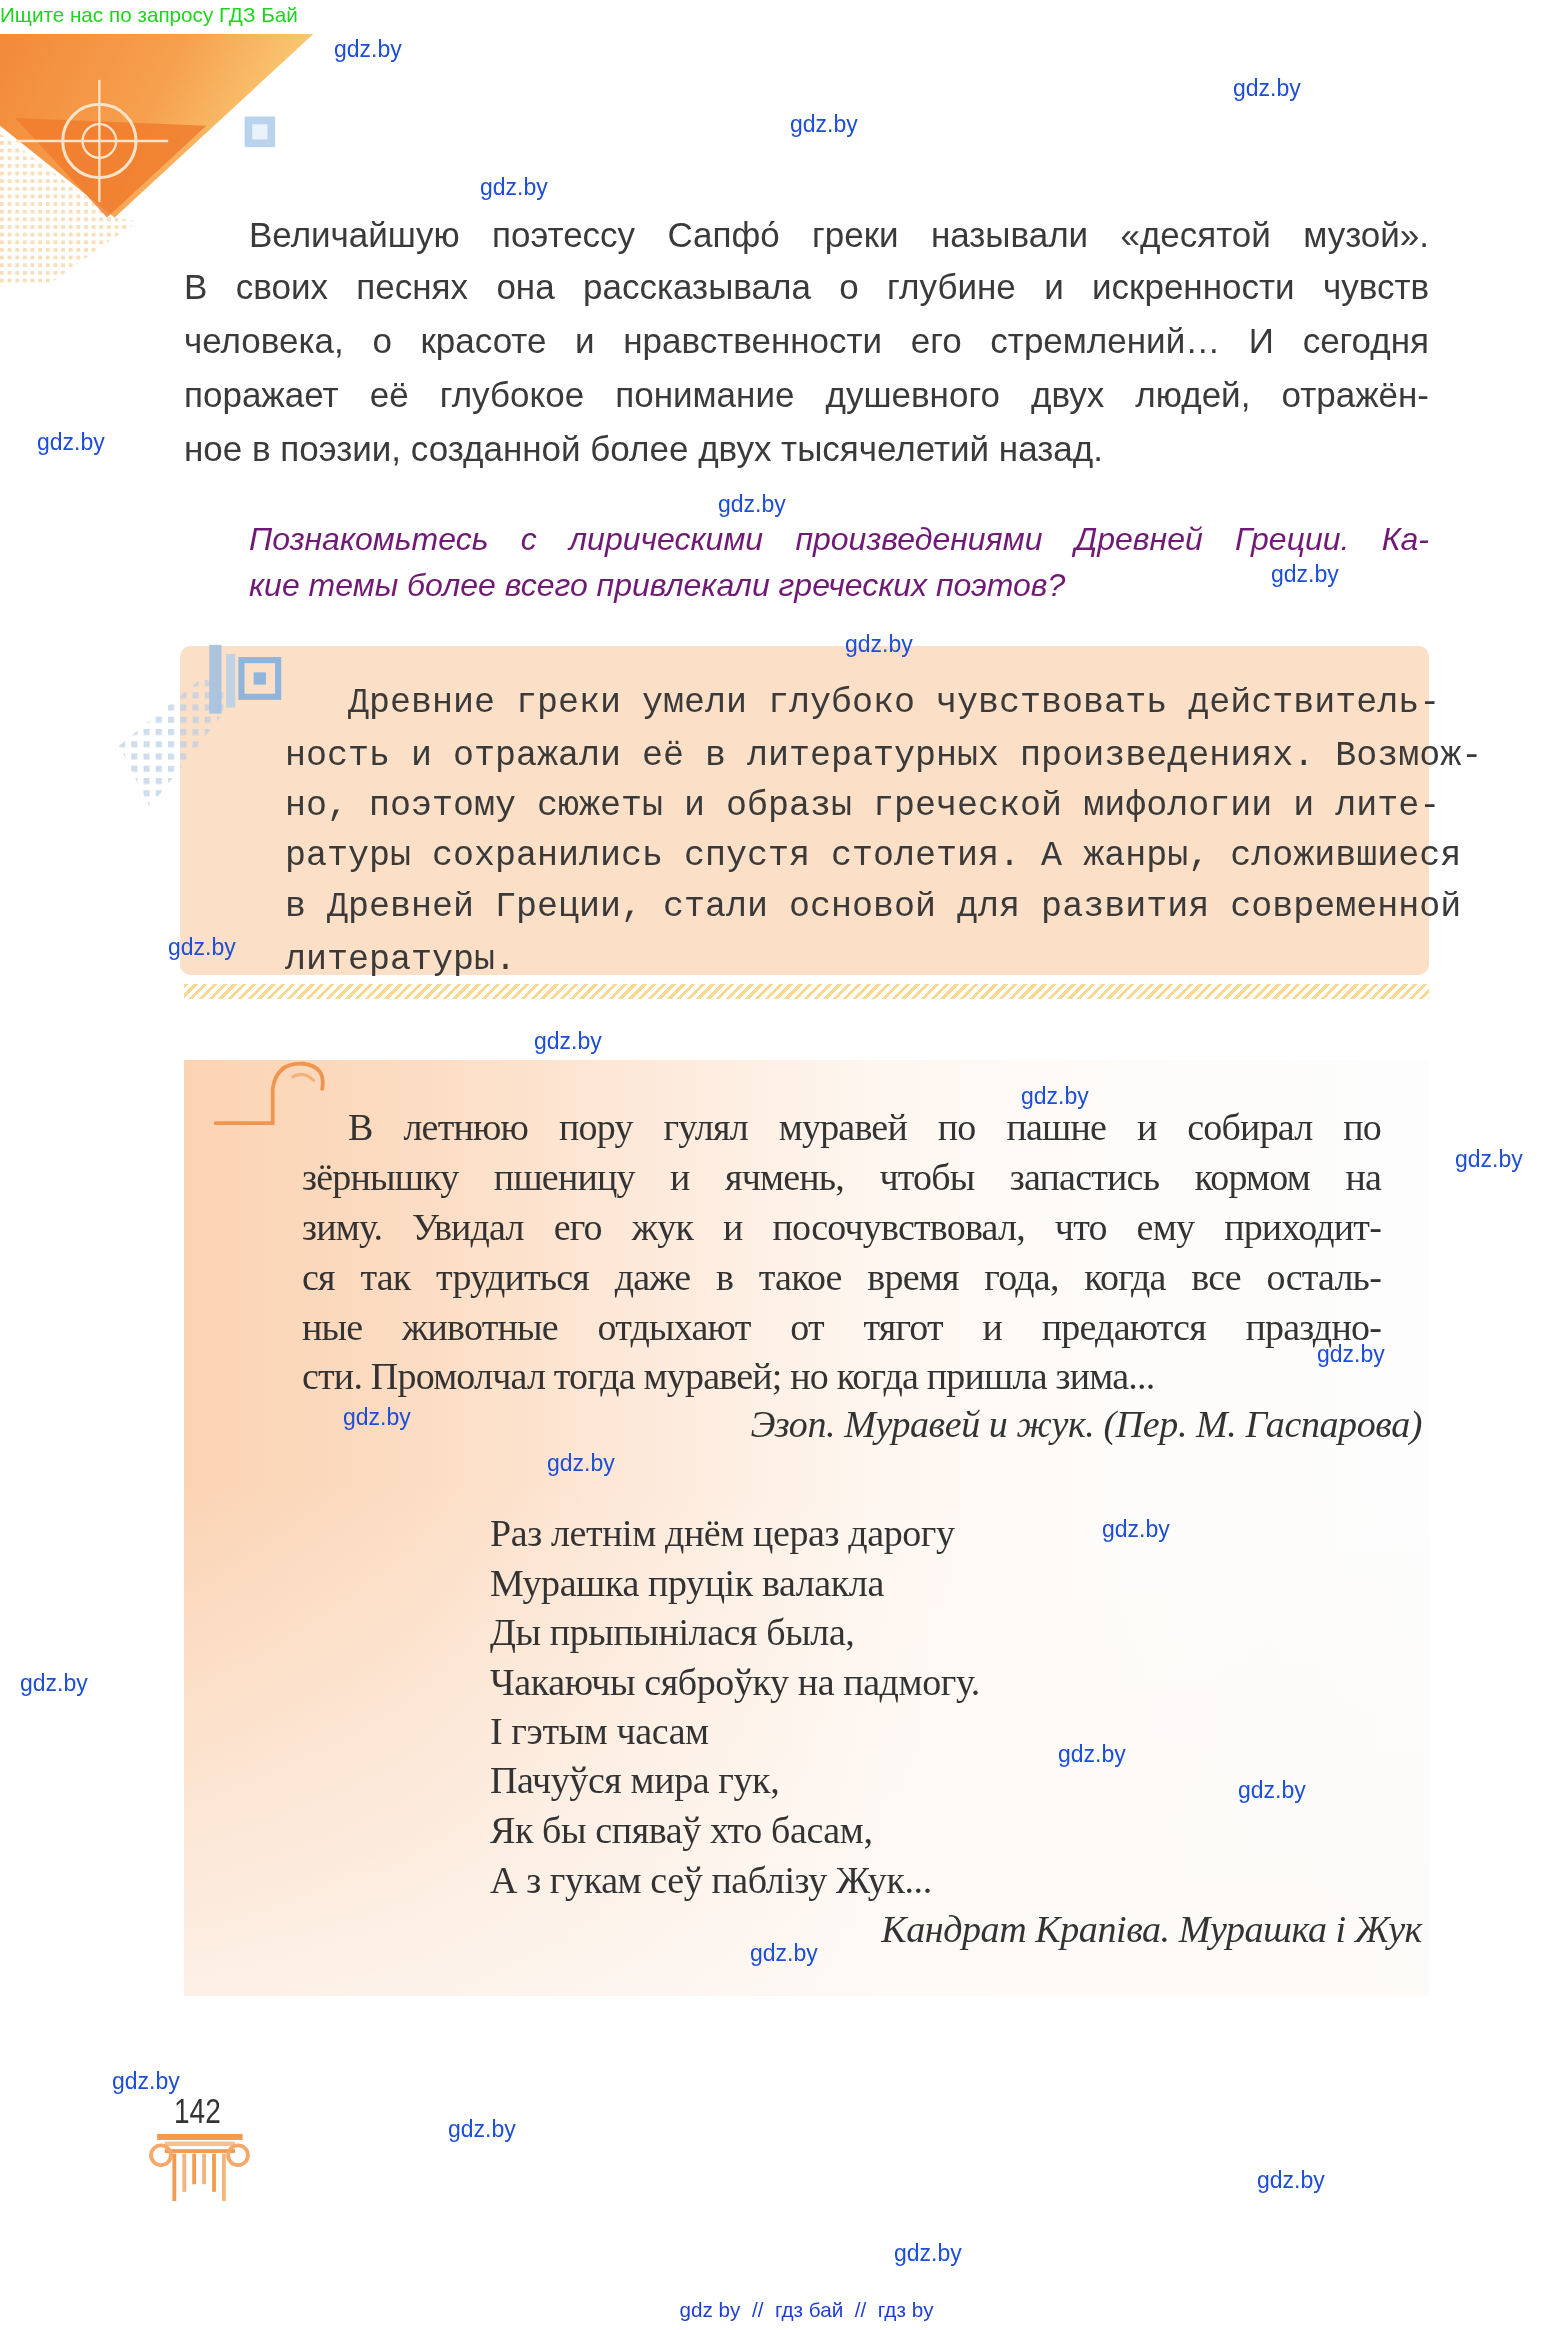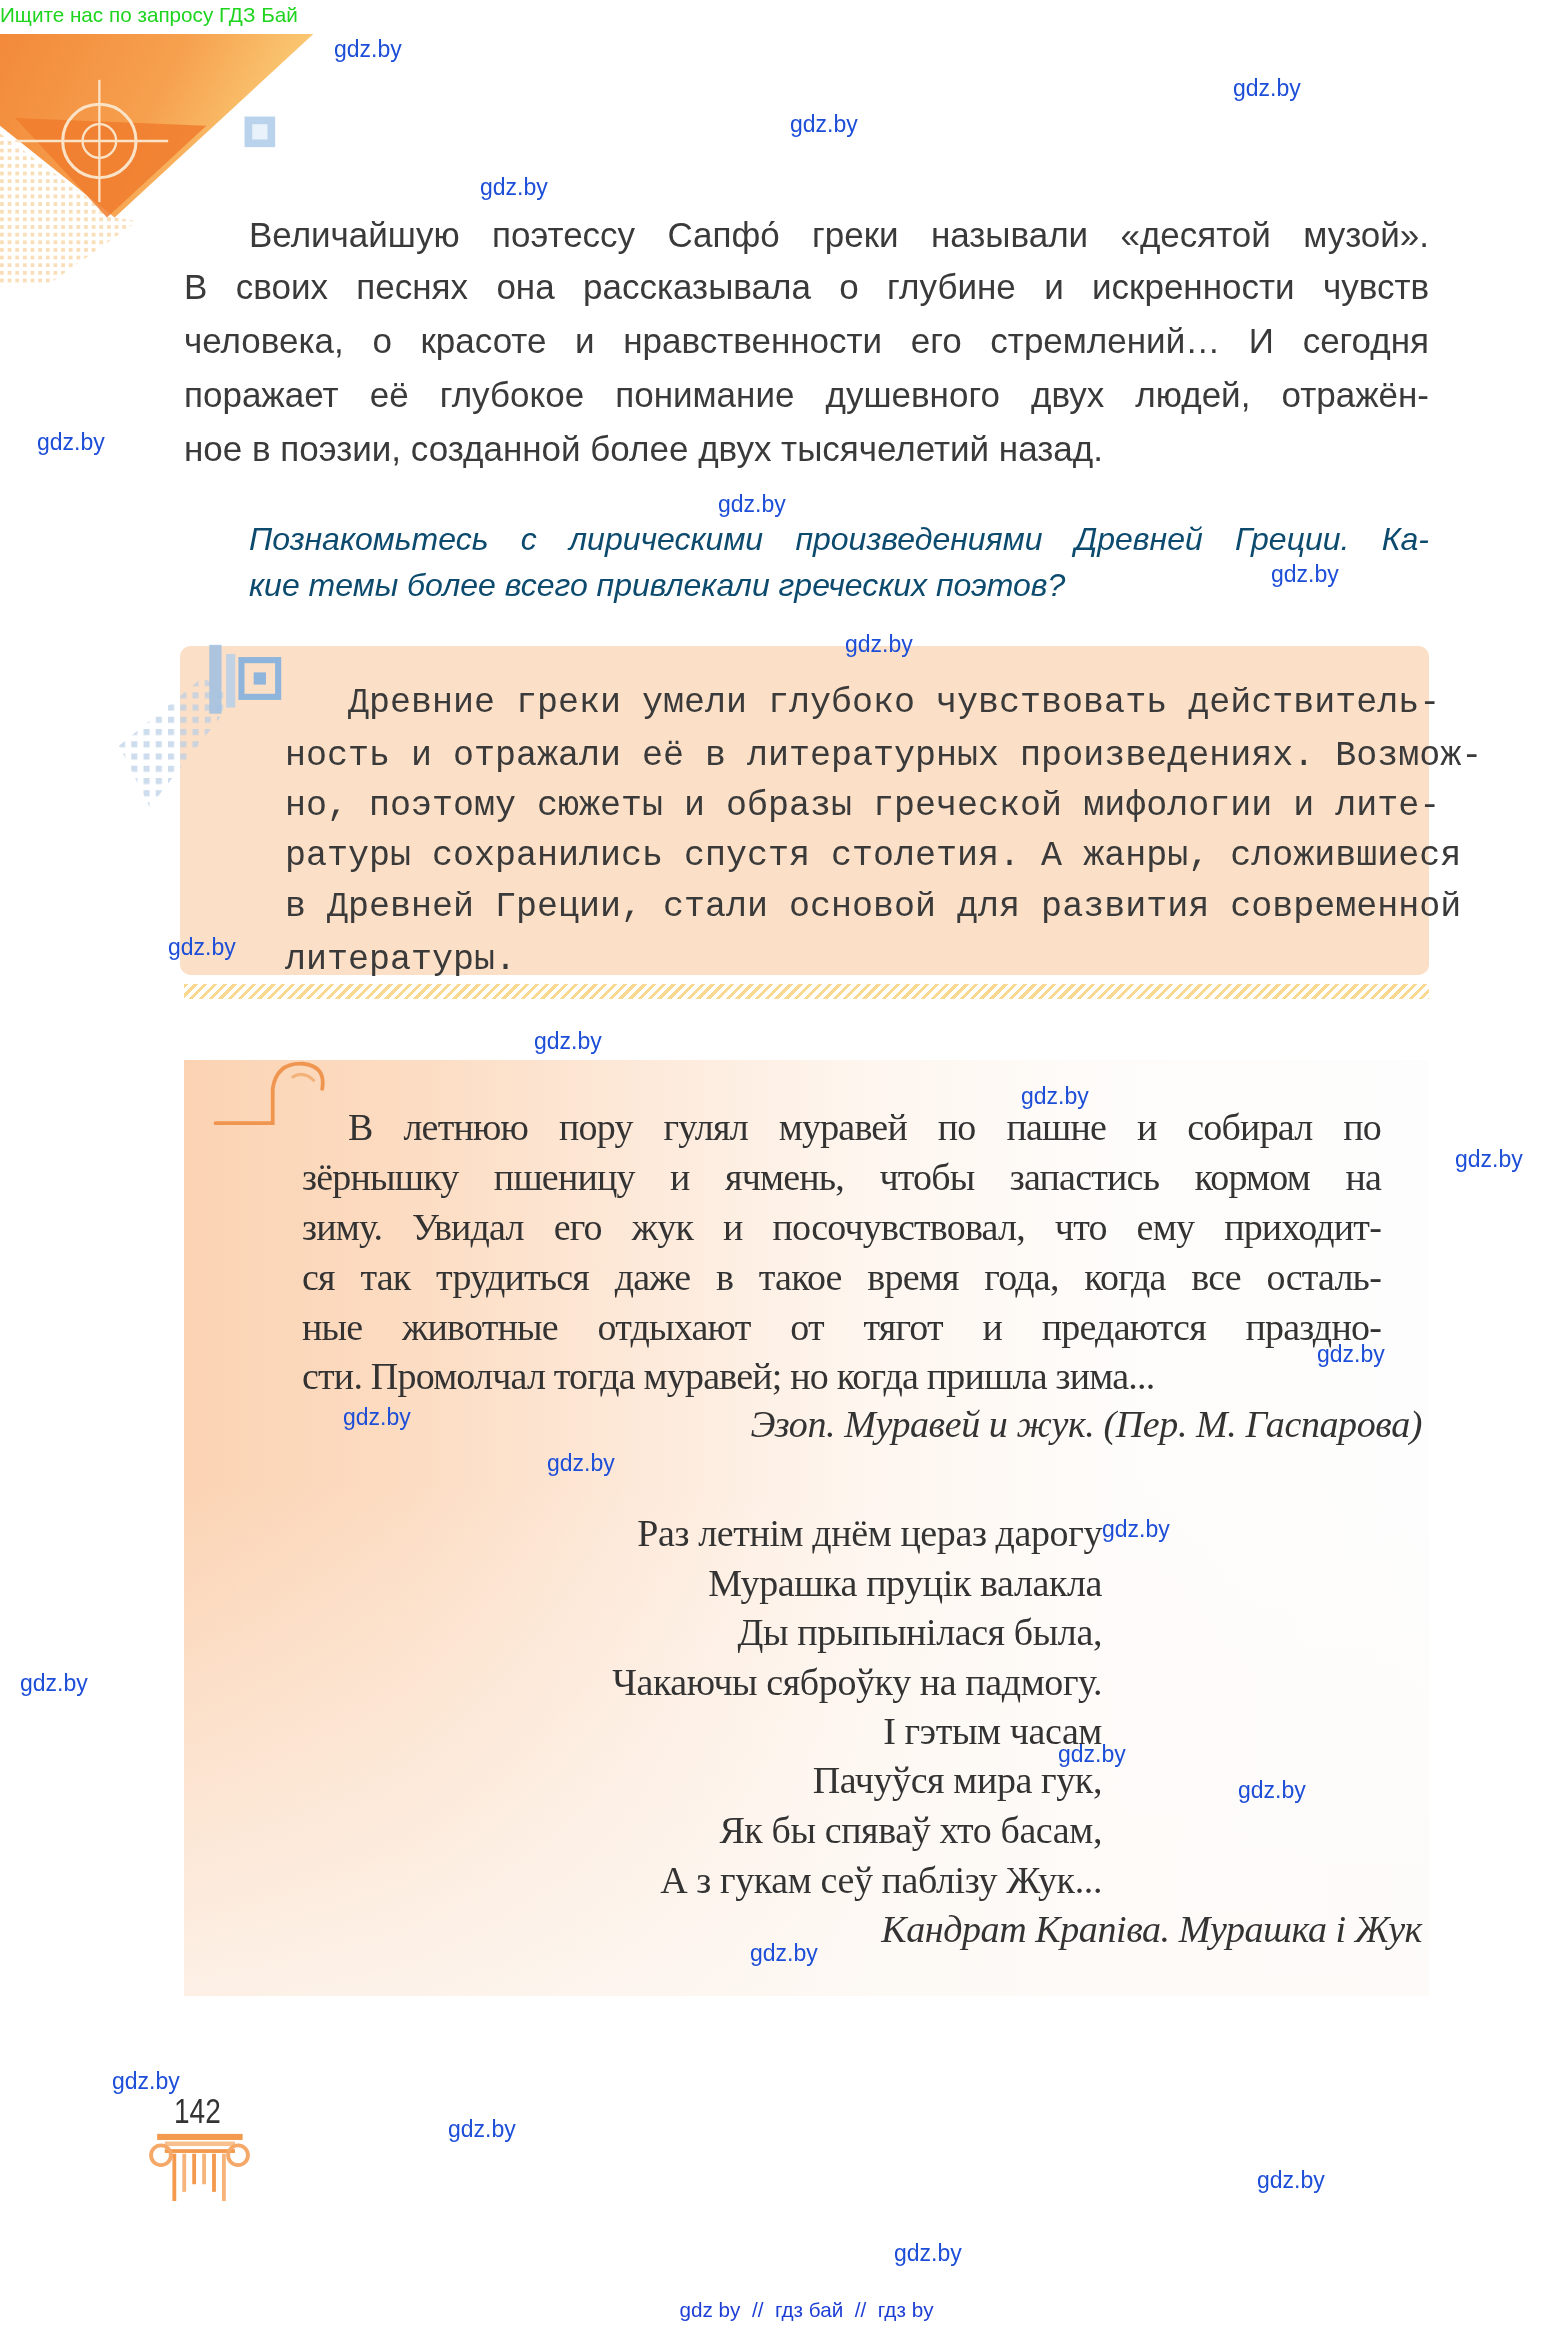--- a/index.html
+++ b/index.html
@@ -7,40 +7,40 @@
   .abs { position: absolute; }
   .header-link { left: 0; width: 1563px; top: 3.1px; text-align: left; color: #1ed41e; font-family: "Liberation Sans", sans-serif; font-size: 20.7px; }
   .footer-links { left: 0; width: 1563px; top: 2298px; text-align: center; color: #1e3fd6; font-family: "Liberation Sans", sans-serif; font-size: 20.7px; white-space: pre; padding-left: 25px; }
   .wm { color: #1d4ed8; font-family: "Liberation Sans", sans-serif; font-size: 23px; line-height: 1; white-space: nowrap; }
 
   .corner-deco { left: 0; top: 34px; width: 321px; height: 321px; }
 
   .sans-line { position: absolute; left: 184px; width: 1245px; font-family: "Liberation Sans", sans-serif; font-size: 35px; color: #3a3a3a; line-height: 43px; white-space: nowrap; text-align: justify; text-align-last: justify; }
   .sans-line.last { text-align-last: left; }
   .sans-line.indent { left: 249px; width: 1180px; }
-  .ital-line { position: absolute; left: 249px; font-family: "Liberation Sans", sans-serif; font-style: italic; font-size: 32px; color: #0c4a6e; line-height: 40px; white-space: nowrap; }
+  .ital-line { position: absolute; left: 249px; font-family: "Liberation Sans", sans-serif; font-style: italic; font-size: 32px; color: #701a75; line-height: 40px; white-space: nowrap; }
 
   .box2 { left: 180px; top: 646px; width: 1249px; height: 329px; background: #fbdfc6; border-radius: 10.7px; }
   .box2-stripe { left: 184px; top: 984px; width: 1245px; height: 15.3px;
     background: repeating-linear-gradient(135deg, #f8d27e 0 3.1px, #ffffff 3.1px 6.9px); opacity: 0.85; }
   .box2-deco { left: 119px; top: 631px; width: 176px; height: 222px; }
   .box2-line { position: absolute; left: 285px; width: 1109px; font-family: Liberation Mono, monospace; font-size: 35px; color: #3a3a3a; line-height: 43px; white-space: nowrap; text-align: justify; text-align-last: justify; margin-top: 22px; }
   .box2-line.first { left: 348px; width: 1047px; }
   .box2-line.last { text-align-last: left; }
 
   .box3 { left: 184px; top: 1060px; width: 1245px; height: 936px;
     background:
       linear-gradient(180deg, rgba(255,255,255,0) 0%, rgba(255,255,255,0) 45%, rgba(253,250,247,0.75) 100%),
       linear-gradient(90deg, #fbd3b3 0%, #fcdcc2 18%, #fdeadb 38%, #fef6ef 55%, #fefcfa 75%, #fdfdfd 100%); }
   .quill { left: 200px; top: 1047px; width: 153px; height: 99px; }
   .serif-line { position: absolute; left: 302px; width: 1079px; font-family: "Liberation Serif", serif; font-size: 38px; color: #333; line-height: 46px; white-space: nowrap; text-align: justify; text-align-last: justify; letter-spacing: -0.8px; }
   .serif-line.first { left: 348px; width: 1033px; }
   .serif-line.last { text-align-last: left; }
   .attrib { position: absolute; right: 141px; font-family: "Liberation Serif", serif; font-style: italic; font-size: 38px; color: #333; line-height: 46px; white-space: nowrap; letter-spacing: -0.4px; }
-  .poem-line { position: absolute; left: 490px; width: 612px; text-align: right; font-family: "Liberation Serif", serif; font-size: 38px; color: #333; line-height: 46px; white-space: nowrap; letter-spacing: -0.4px; }
+  .poem-line { position: absolute; left: 490px; width: 612px; text-align: left; font-family: "Liberation Serif", serif; font-size: 38px; color: #333; line-height: 46px; white-space: nowrap; letter-spacing: -0.4px; }
 
   .page-number { left: 174px; top: 2091px; font-family: "Liberation Sans", sans-serif; font-size: 35px; color: #333; transform: scaleX(0.8); transform-origin: left top; }
   .column-icon { left: 148px; top: 2132px; width: 103px; height: 77px; }
 </style>
 </head>
 <body>
 
 <div class="abs header-link">Ищите нас по запросу ГДЗ Бай</div>
 
 <svg class="abs corner-deco" viewBox="0 0 420 420">

